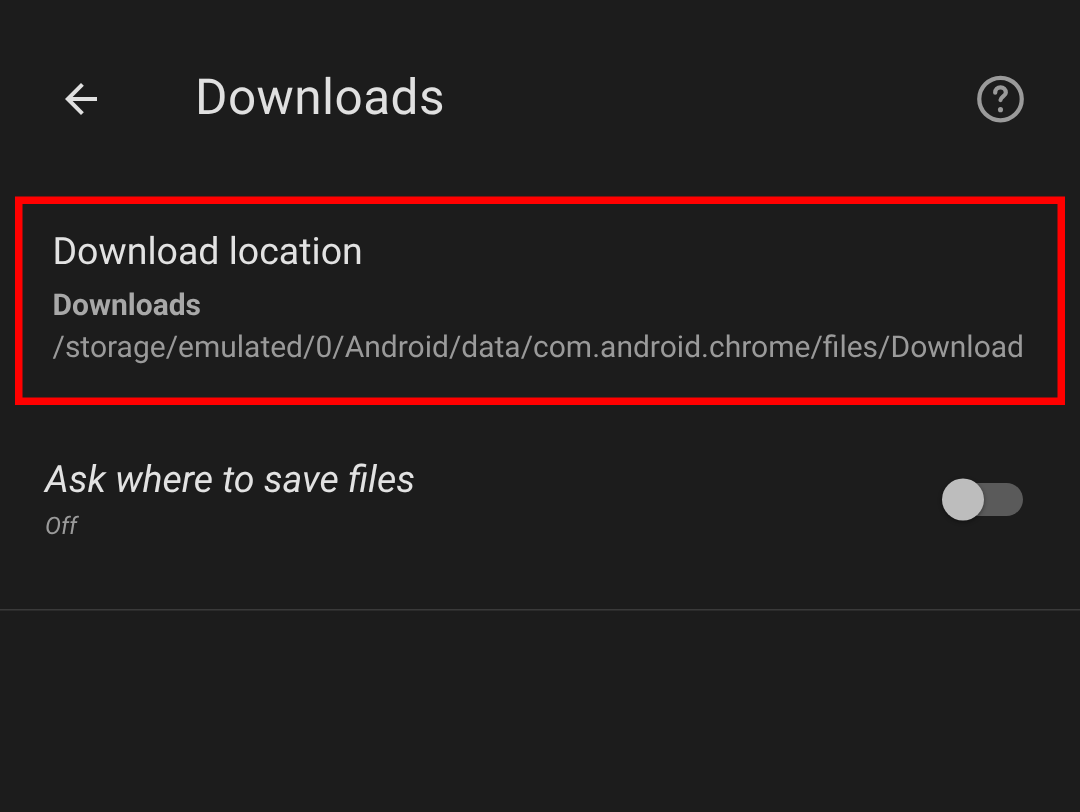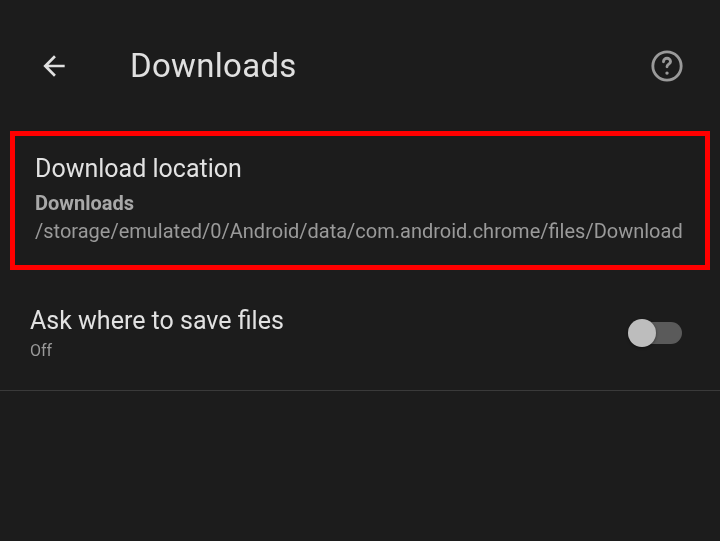--- a/index.html
+++ b/index.html
@@ -63,22 +63,23 @@
       font-size: 20px;
       line-height: 1.4;
     }
     .setting-sub .bold {
       font-weight: 700;
       color: #a8a8a8;
     }
     .toggle-row {
       display: flex;
       align-items: center;
-      padding: 28px 30px 30px 30px;
+      padding: 28px 30px 46px 30px;
       border-bottom: 1px solid #3a3a3a;
+      font-style: italic;
     }
     .toggle-text {
       flex: 1;
     }
     .toggle-title {
       color: #e2e2e2;
       font-size: 25px;
       font-weight: 400;
       margin-bottom: 6px;
     }

